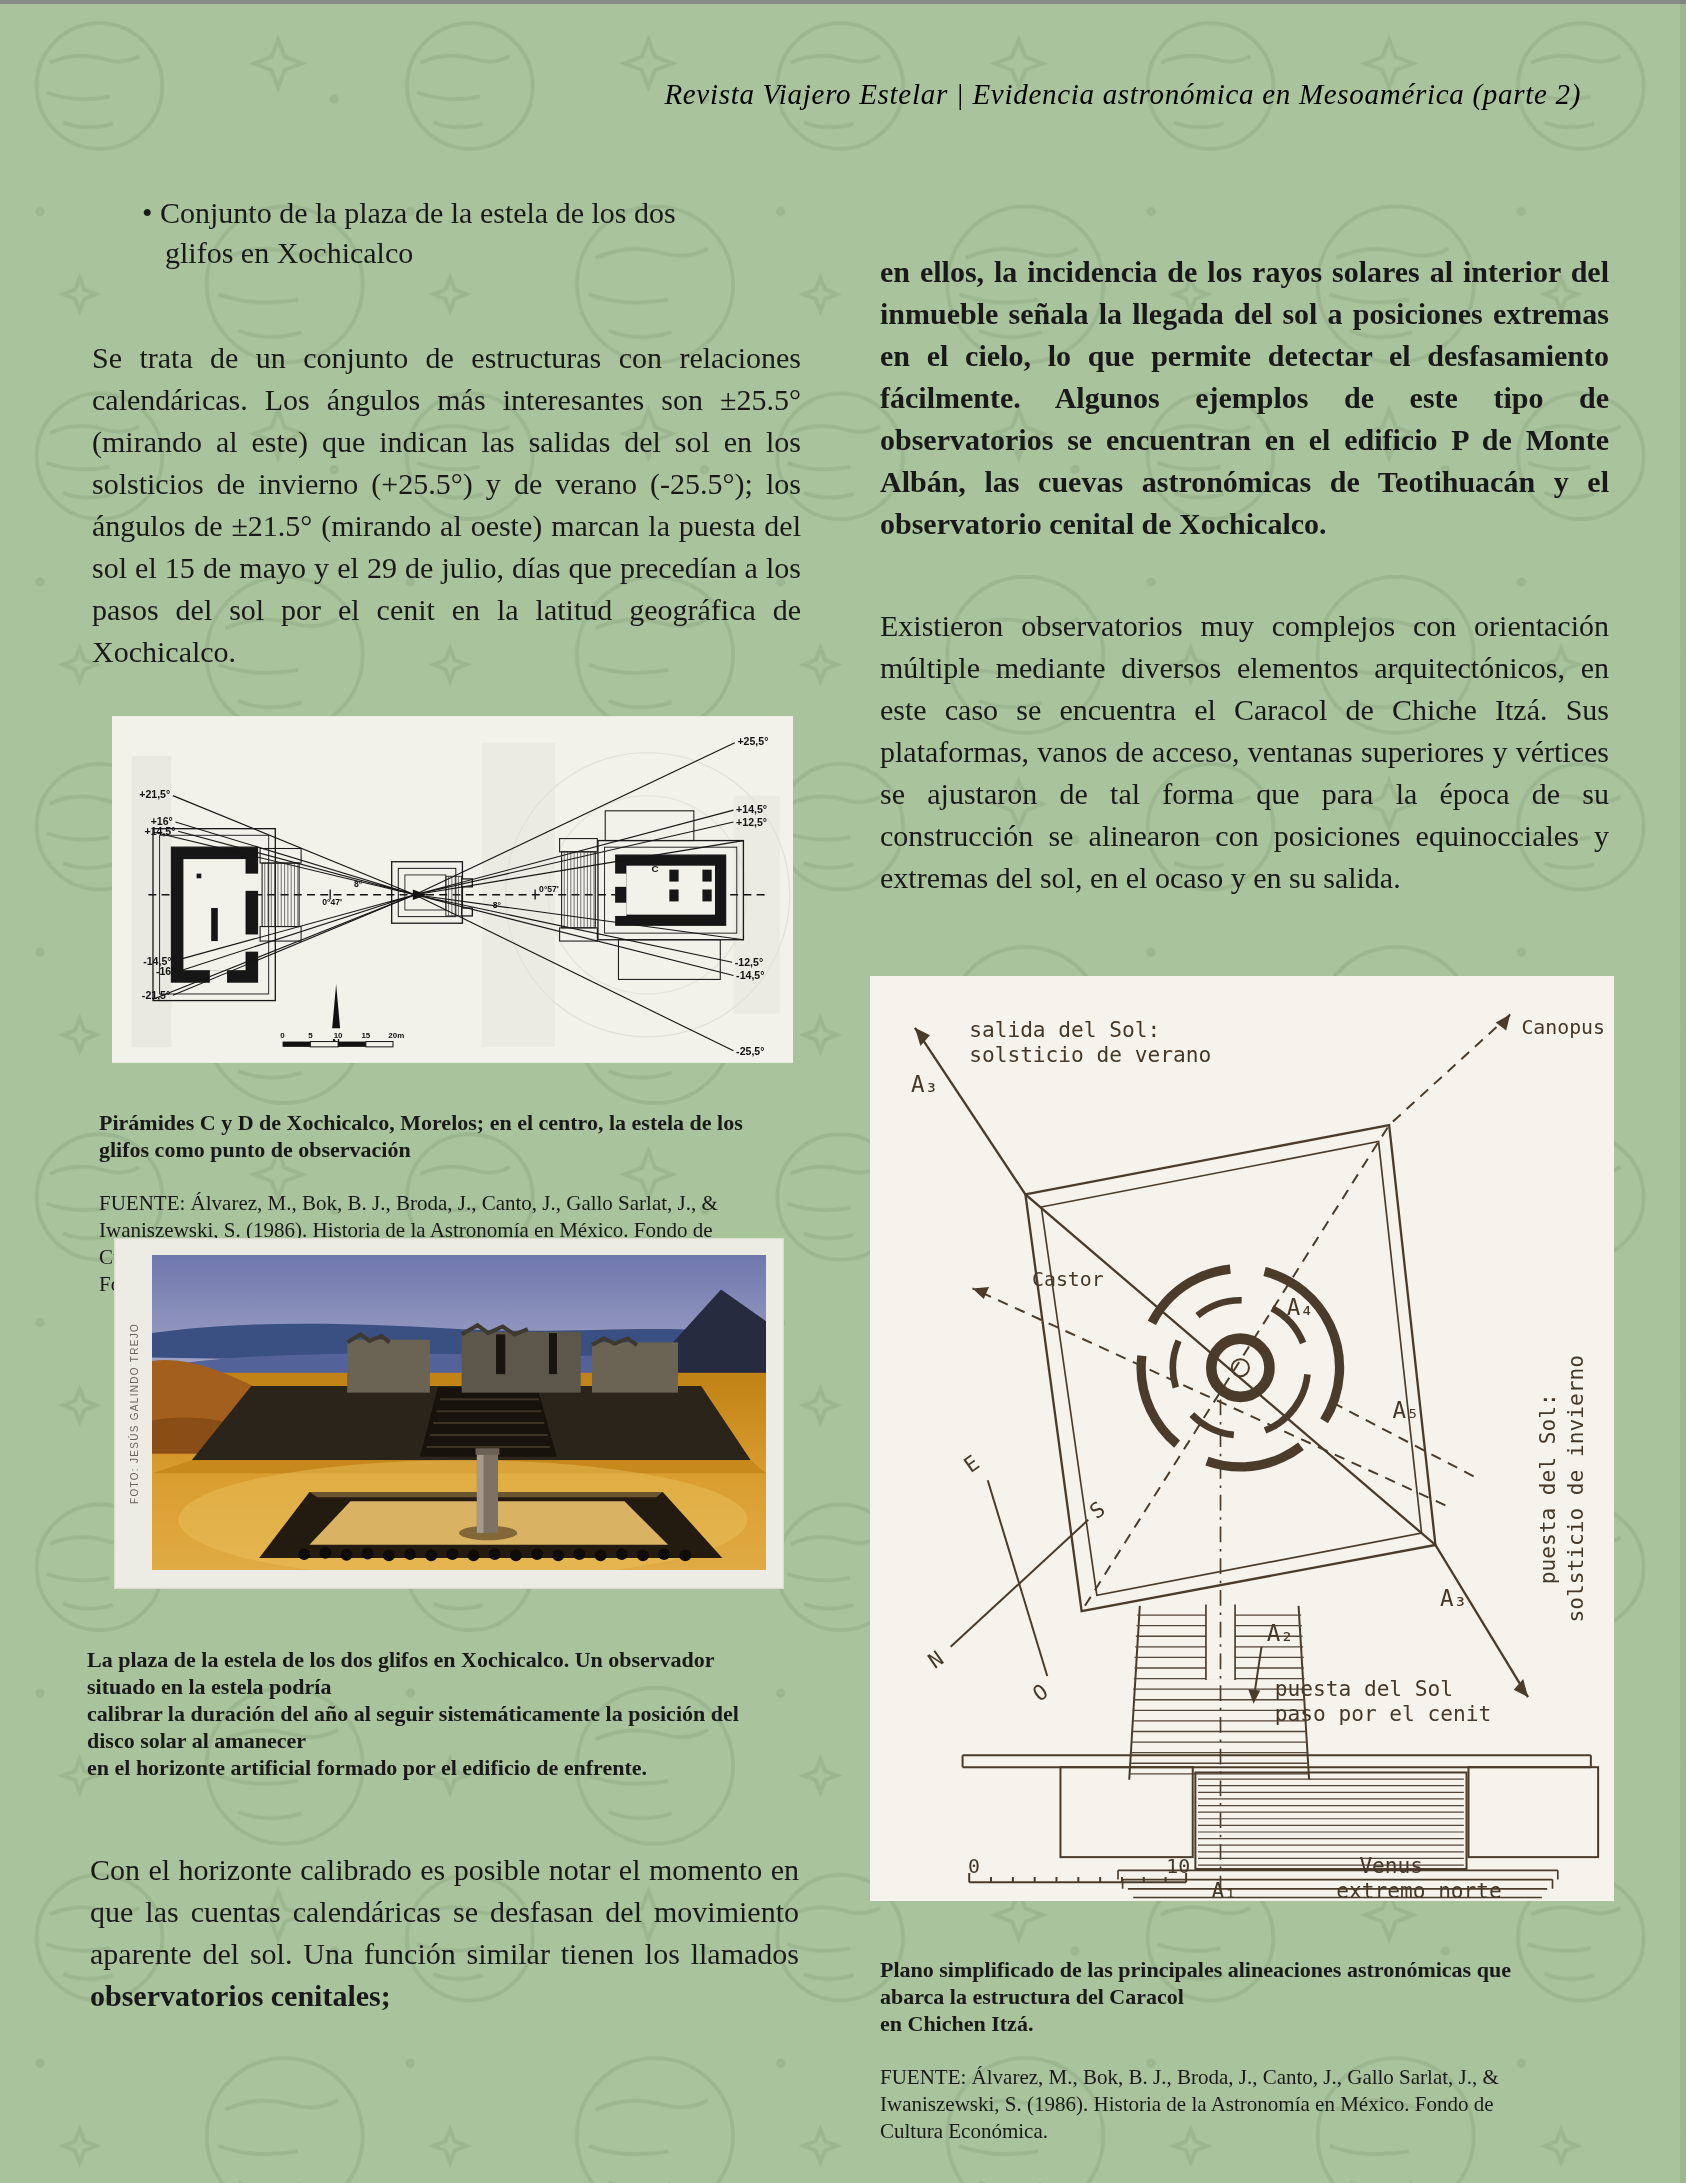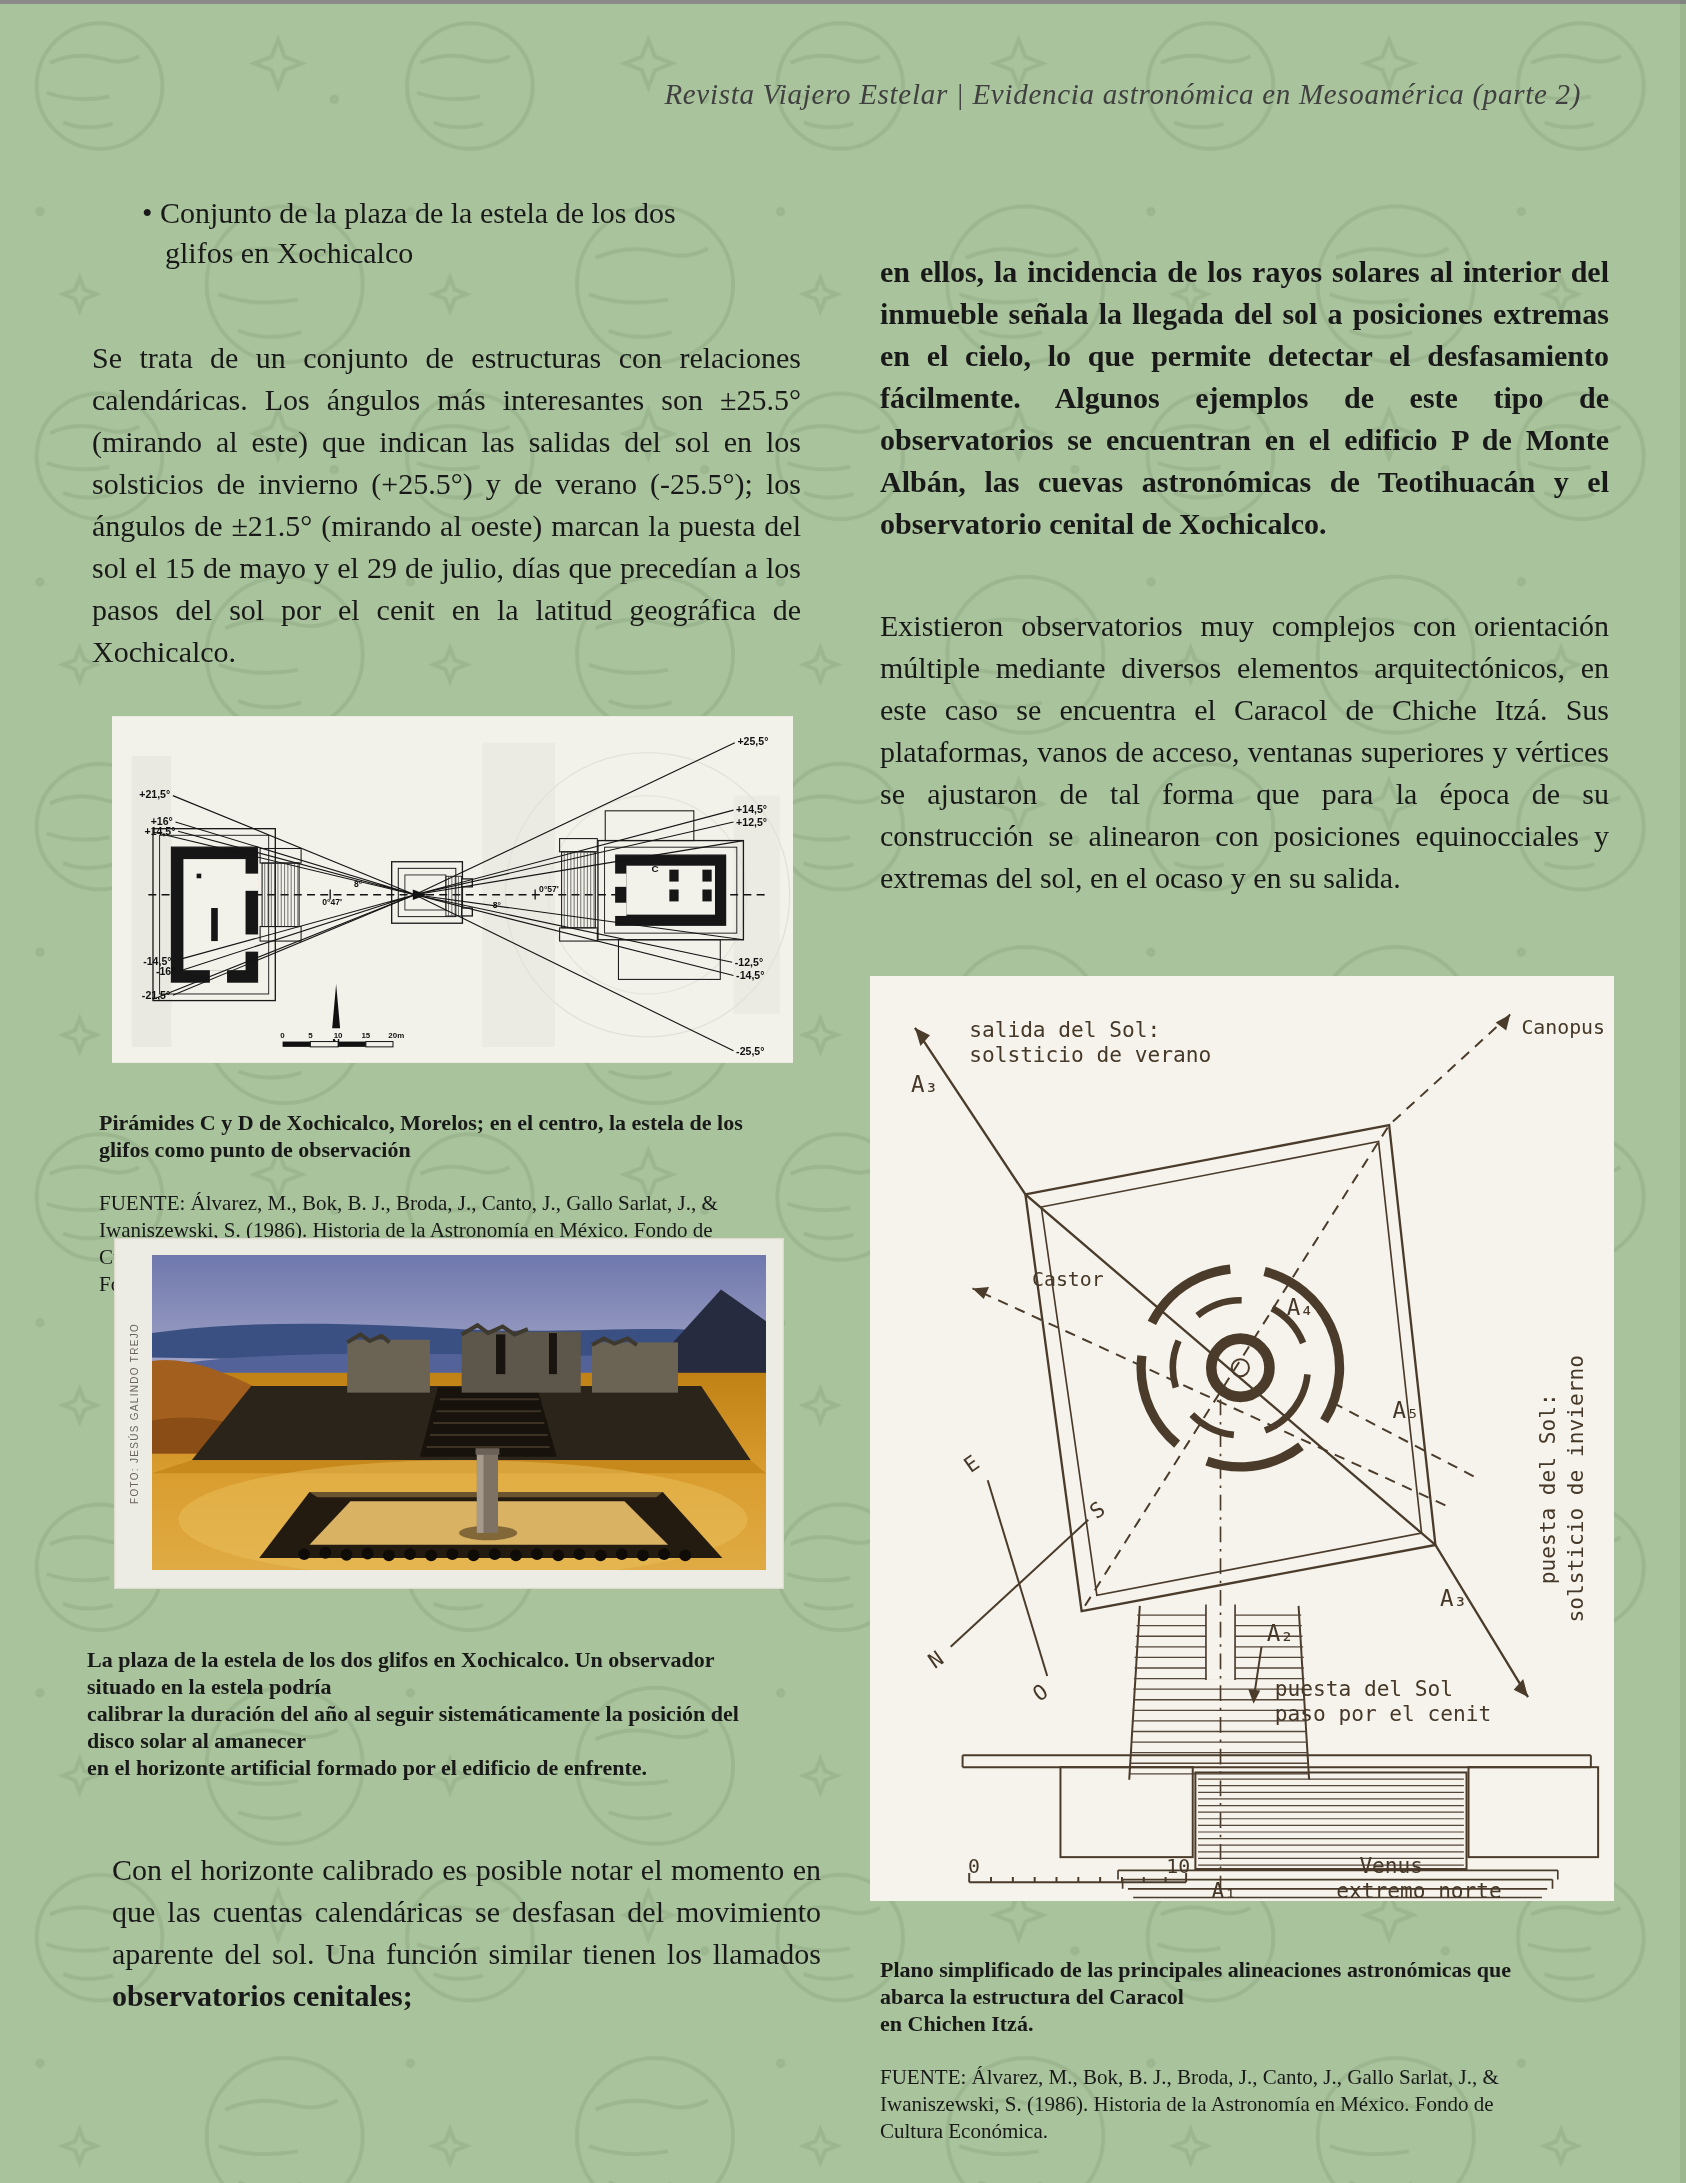--- a/index.html
+++ b/index.html
@@ -1,27 +1,27 @@
 <!DOCTYPE html>
 <html style="font-size:10.6px"><head>
 <meta charset="utf-8">
 <style>
   html,body{margin:0;padding:0;}
   body{width:1687px;height:2183px;position:relative;background:#a9c49c;font-family:"Liberation Serif",serif;color:#191919;overflow:hidden;}
   #topbar{position:absolute;top:0;left:0;width:1687px;height:4px;background:#8a8a8a;}
   #rightshade{position:absolute;top:0;right:0;width:6.6px;height:2183px;background:rgba(60,80,50,0.10);}
   #bgpat{position:absolute;top:0;left:0;width:1687px;height:2183px;opacity:0.30;}
   .abs{position:absolute;}
-  #header{top:78px;right:106px;font-style:italic;font-size:29px;color:#404040;letter-spacing:0.7px;}
+  #header{top:78px;right:106px;font-style:italic;font-size:29px;color:#000000;letter-spacing:0.7px;}
   #lh{left:99px;top:193px;width:681px;font-weight:normal;font-size:30px;line-height:40px;padding-left:66px;text-indent:-23px;box-sizing:border-box;white-space:pre-line;}
   .bodytext{font-size:30px;line-height:42px;text-align:justify;}
   #lp1{left:92px;top:310px;width:709px;margin-top:27px;}
   #rp1{left:880px;top:251px;width:729px;font-weight:bold;}
   #rp2{left:880px;top:605px;width:729px;}
-  #lp2{left:112px;top:1849px;width:709px;}
+  #lp2{left:90px;top:1849px;width:709px;}
   .figbox{background:#f2f1ea;box-shadow:0 0 0 1.3px #d8d8cf inset;}
   #fig1{left:112px;top:716px;width:681px;height:347px;}
   #fig3{left:870px;top:976px;width:744px;height:925px;background:#f5f3eb;}
   .caption{white-space:pre-line;font-size:21px;line-height:27px;}
   .caption .b{font-weight:bold;font-size:22px;}
   #cap1{left:99px;top:1082px;width:709px;}
   #cap2{left:87px;top:1619px;width:709px;}
   #cap3{left:880px;top:1929px;width:729px;}
   #photoframe{left:114px;top:1238px;width:670px;height:351px;background:#edece4;box-shadow:0 0 0 1.3px #dddbd0 inset;}
   #photo{position:absolute;left:38px;top:17px;width:614px;height:315px;overflow:hidden;background:#c98a1f;}

